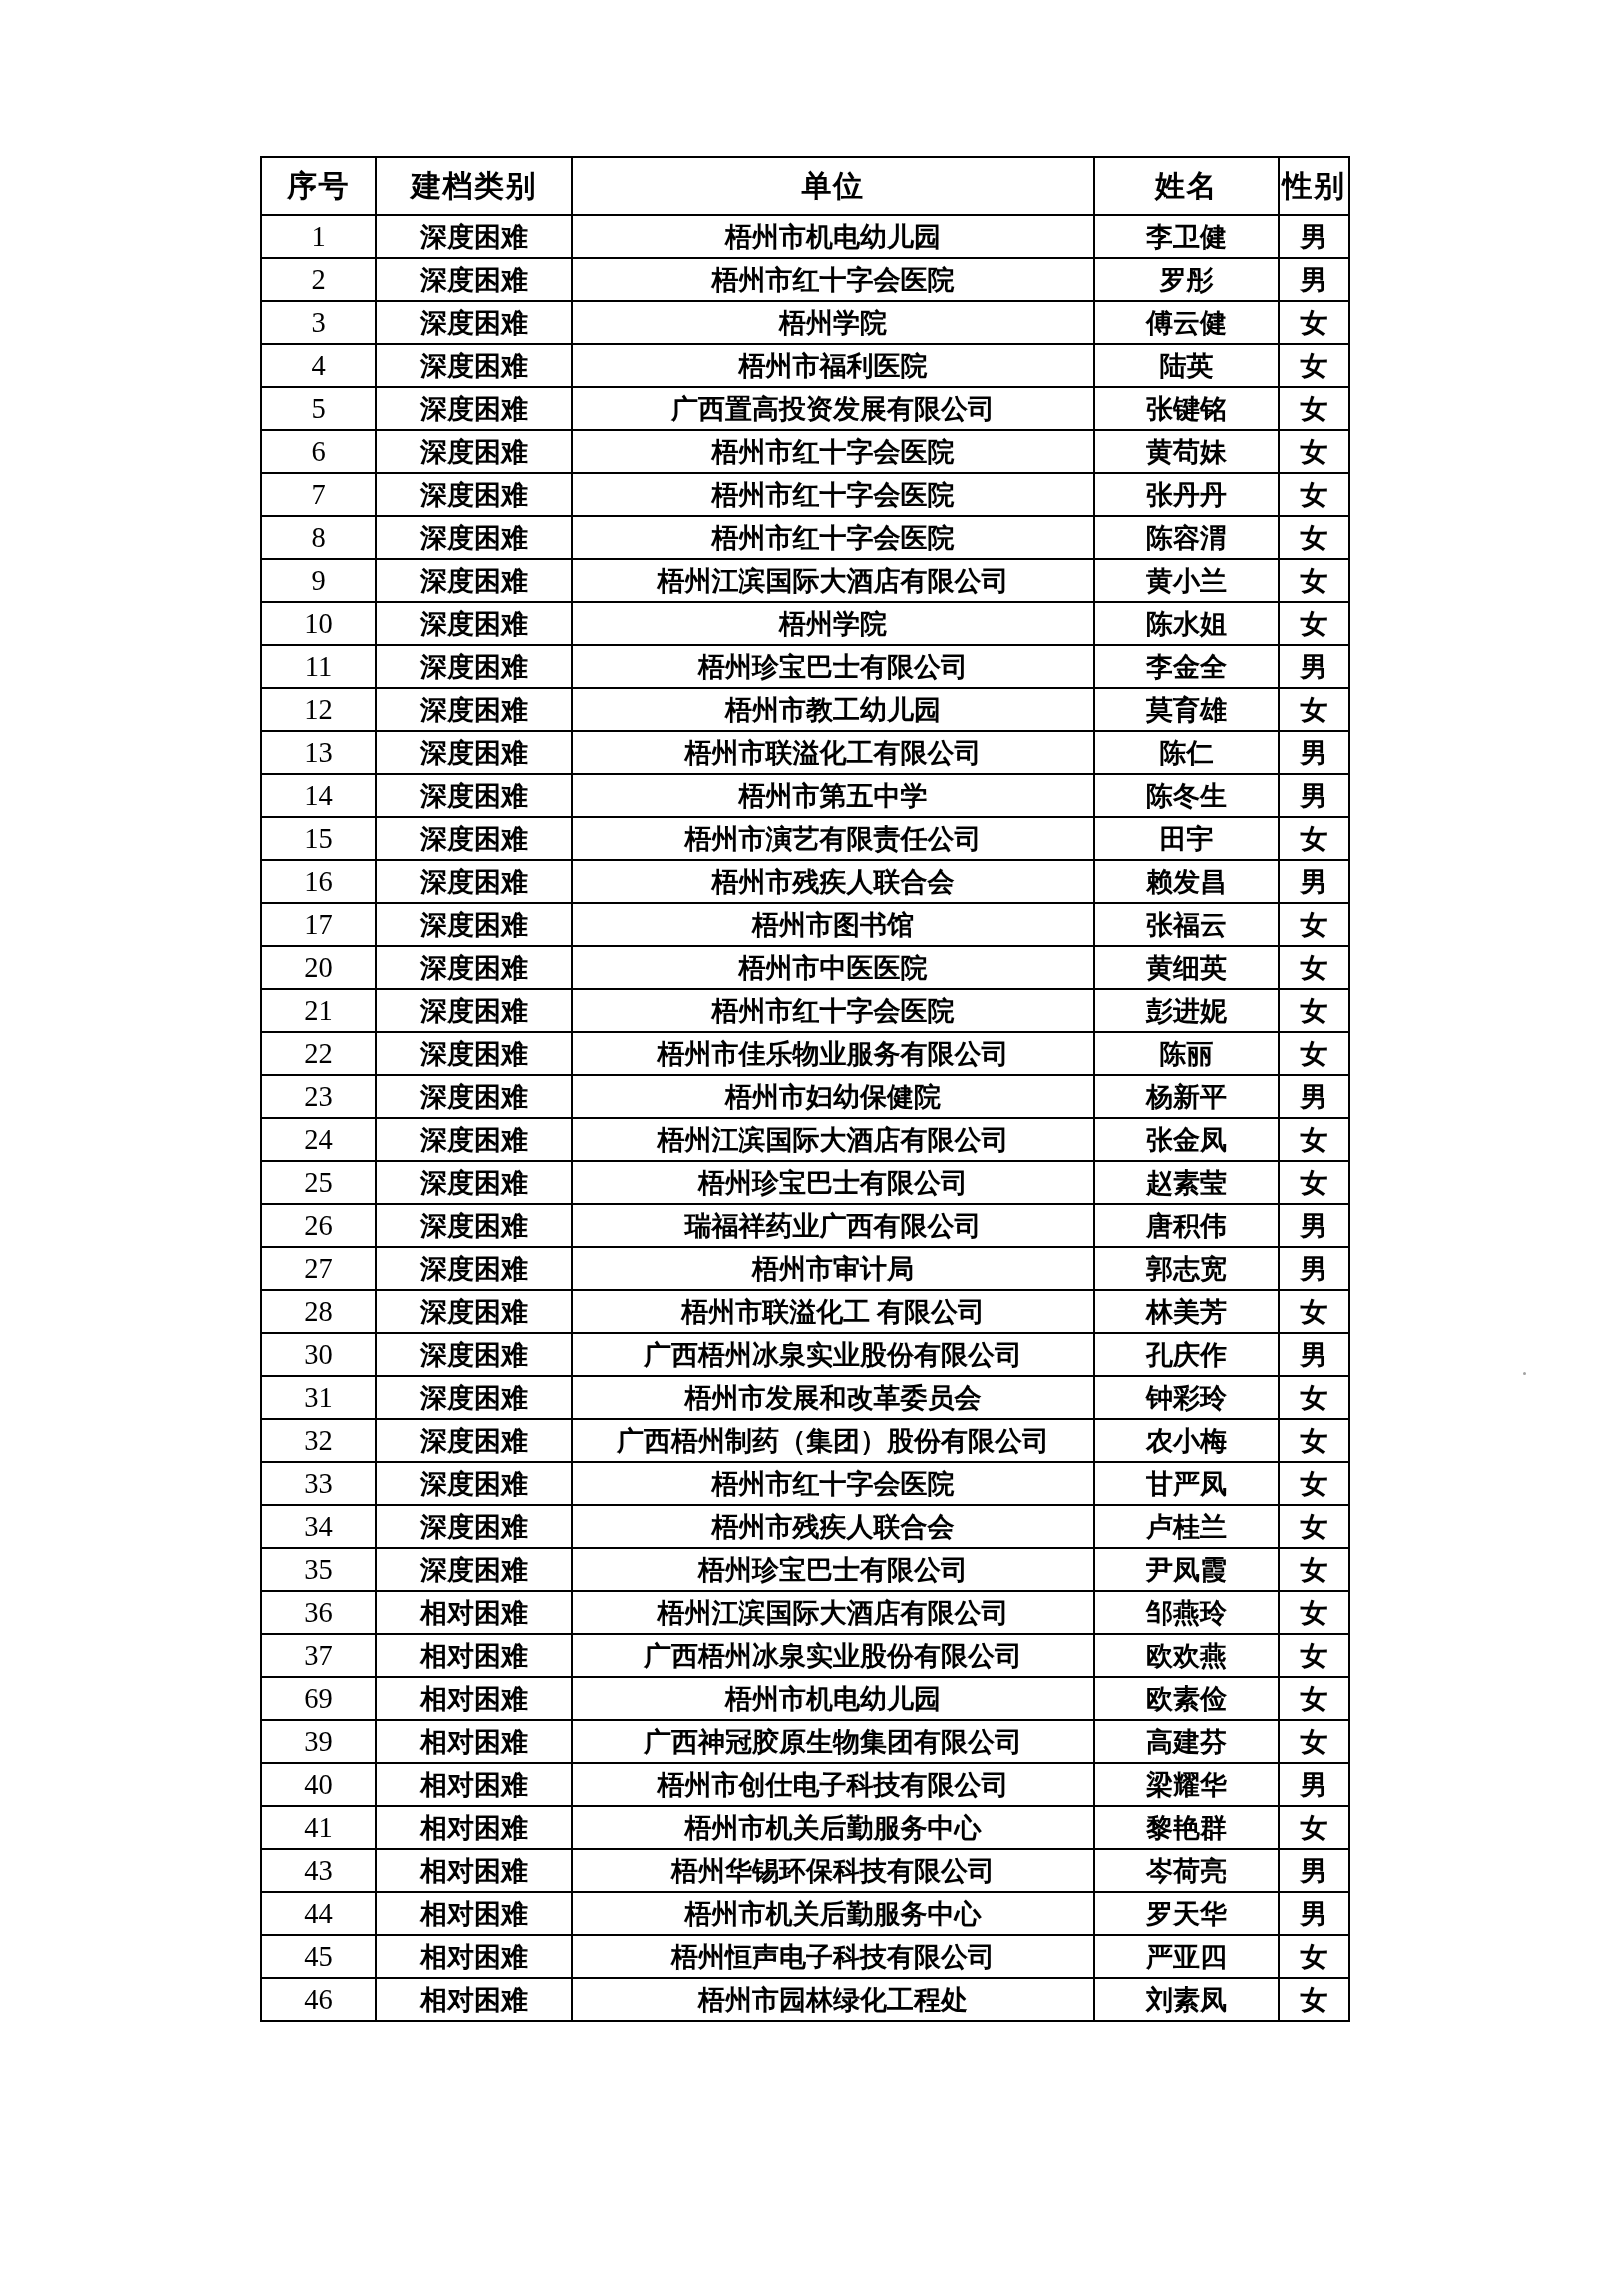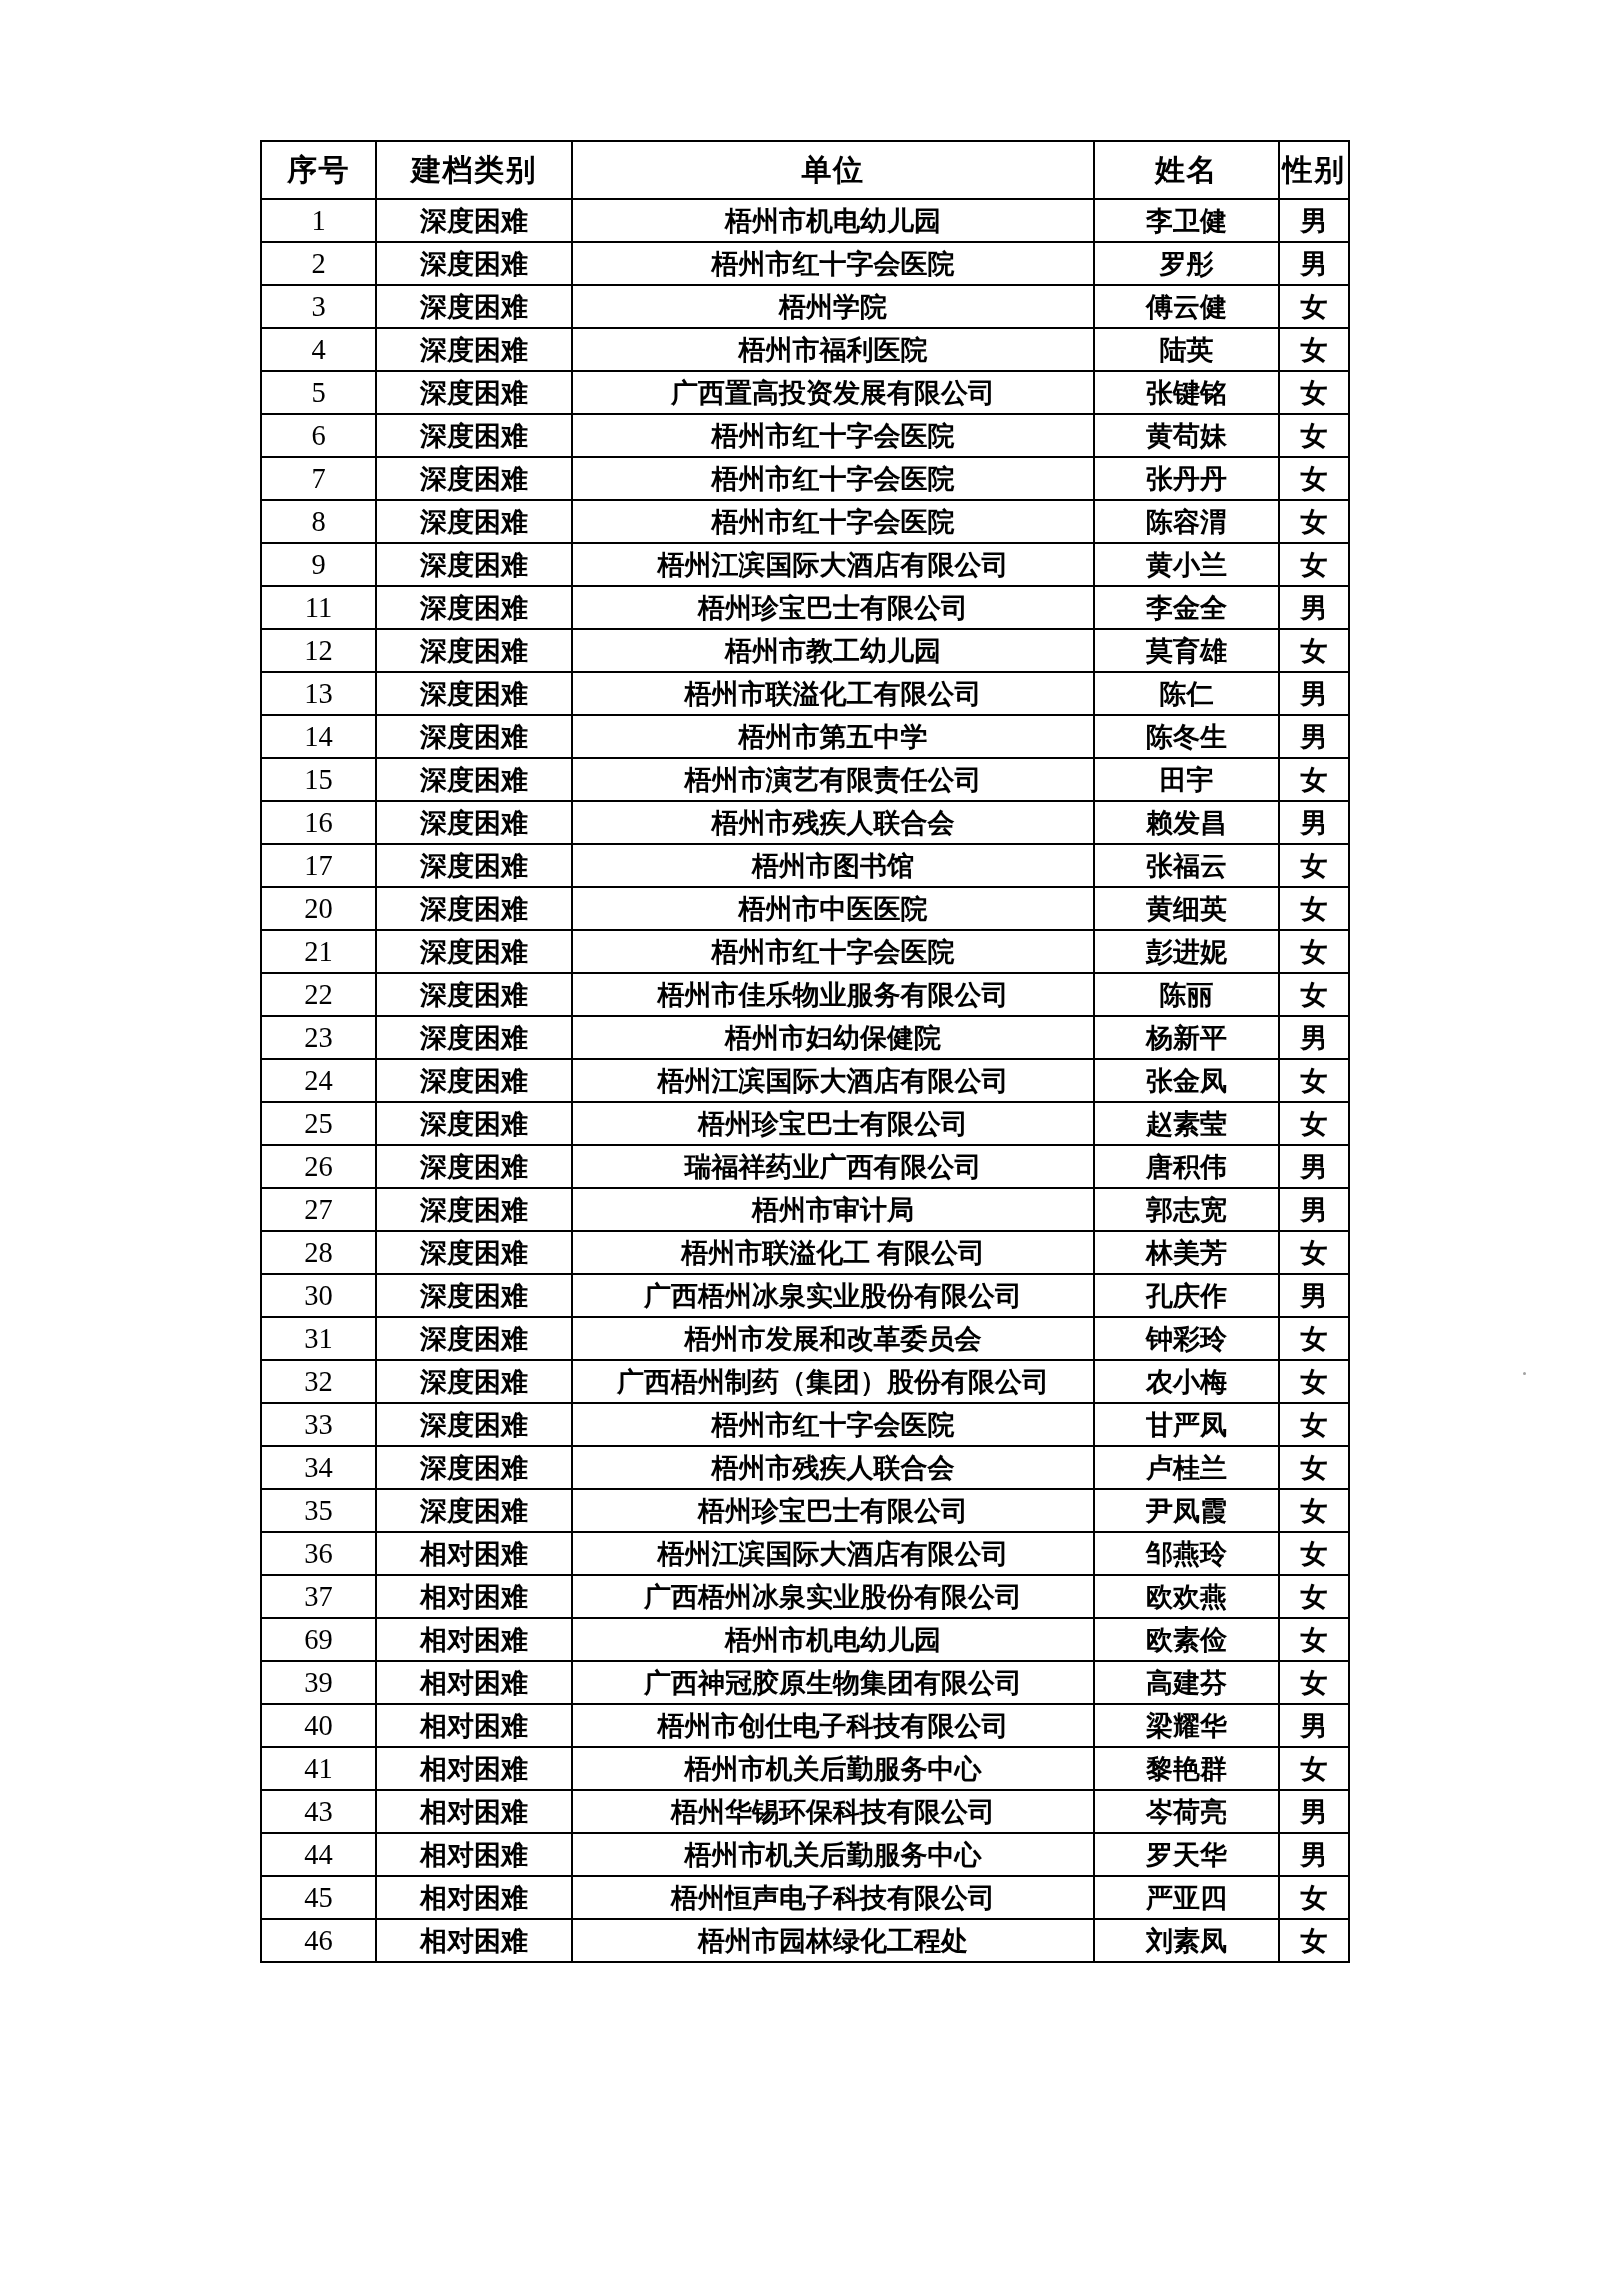--- a/index.html
+++ b/index.html
@@ -15,21 +15,21 @@
     color: #000;
   }
   .page {
     position: absolute;
     inset: 0;
     background: #fff;
   }
   table.roster {
     position: absolute;
     left: 260px;
-    top: 140px;
+    top: 156px;
     width: 1089px;
     border-collapse: collapse;
     table-layout: fixed;
     background: #fff;
   }
   table.roster th,
   table.roster td {
     border-left: 2px solid #000;
     border-right: 2px solid #000;
     border-top: 2.7px solid #000;
@@ -145,20 +145,27 @@
           <td>女</td>
         </tr>
         <tr>
           <td>9</td>
           <td>深度困难</td>
           <td>梧州江滨国际大酒店有限公司</td>
           <td>黄小兰</td>
           <td>女</td>
         </tr>
         <tr>
+          <td>10</td>
+          <td>深度困难</td>
+          <td>梧州学院</td>
+          <td>陈水姐</td>
+          <td>女</td>
+        </tr>
+        <tr>
           <td>11</td>
           <td>深度困难</td>
           <td>梧州珍宝巴士有限公司</td>
           <td>李金全</td>
           <td>男</td>
         </tr>
         <tr>
           <td>12</td>
           <td>深度困难</td>
           <td>梧州市教工幼儿园</td>

